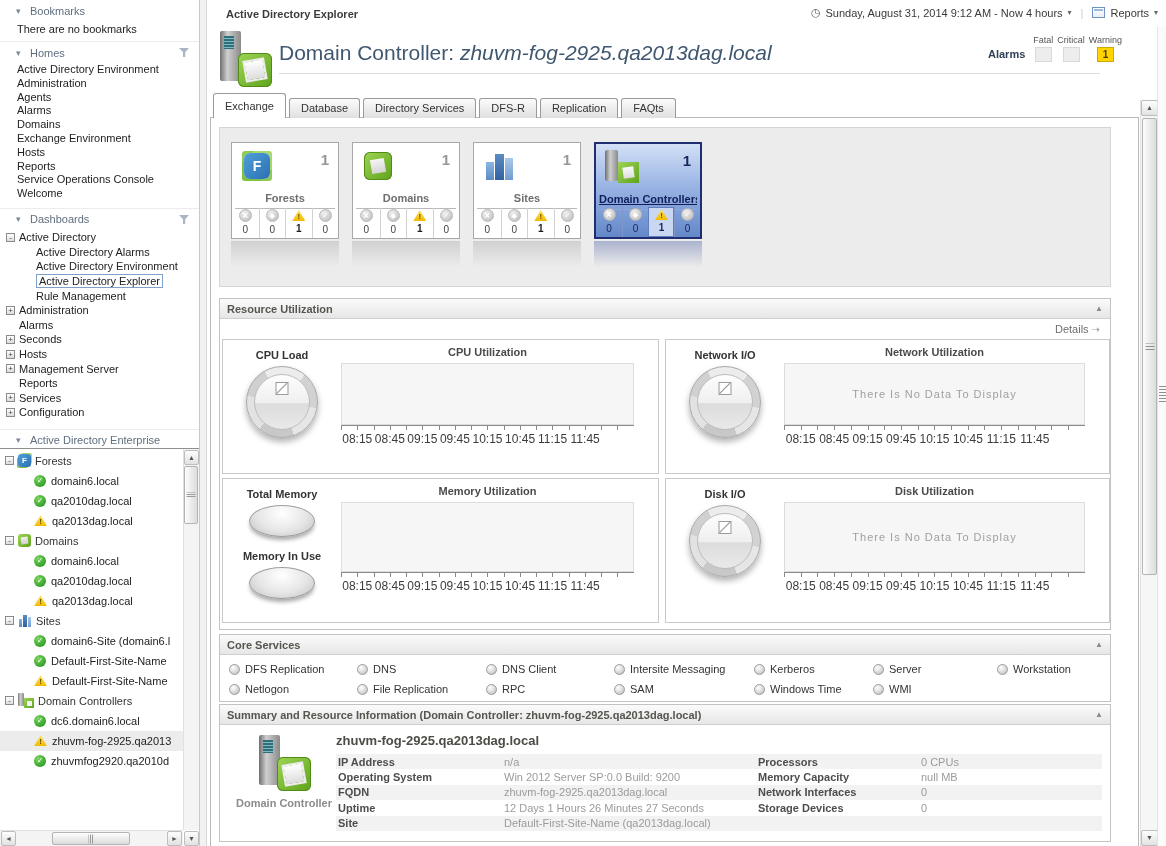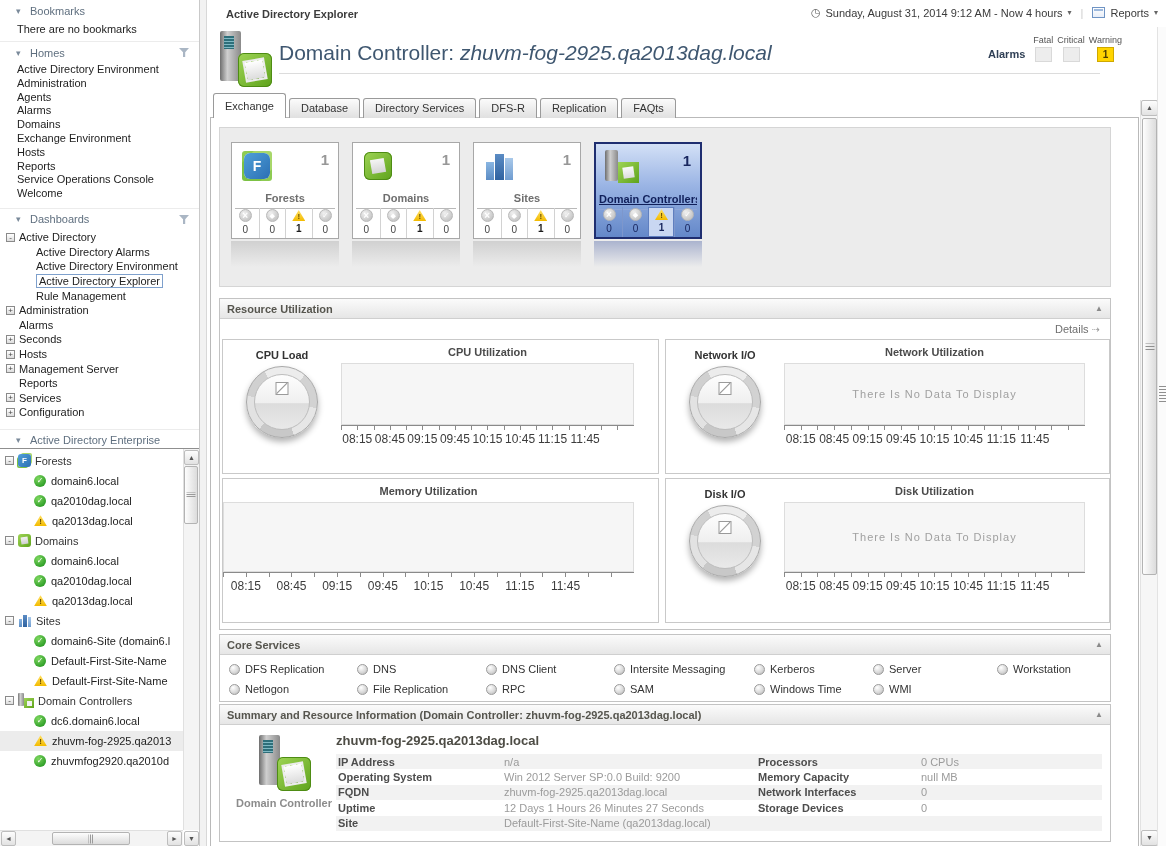--- a/index.html
+++ b/index.html
@@ -580,20 +580,26 @@
               <span class="axl" style="left: 27.778%;">09:15</span>
               <span class="axl" style="left: 38.889%;">09:45</span>
               <span class="axl" style="left: 50%;">10:15</span>
               <span class="axl" style="left: 61.111%;">10:45</span>
               <span class="axl" style="left: 72.222%;">11:15</span>
               <span class="axl" style="left: 83.333%;">11:45</span>
             </div>
         </div>
       </div>
       <div class="panel tall">
+        <div class="gauge-col">
+          <div class="gauge-label">Total Memory</div>
+          <div class="egauge"></div>
+          <div class="gauge-label mt">Memory In Use</div>
+          <div class="egauge"></div>
+        </div>
         <div class="chart-col">
           <div class="chart-title">Memory Utilization</div>
           <div class="plot"></div>
           <div class="time-axis">
               <div class="ticks"></div>
               <span class="axl" style="left: 5.556%;">08:15</span>
               <span class="axl" style="left: 16.667%;">08:45</span>
               <span class="axl" style="left: 27.778%;">09:15</span>
               <span class="axl" style="left: 38.889%;">09:45</span>
               <span class="axl" style="left: 50%;">10:15</span>

